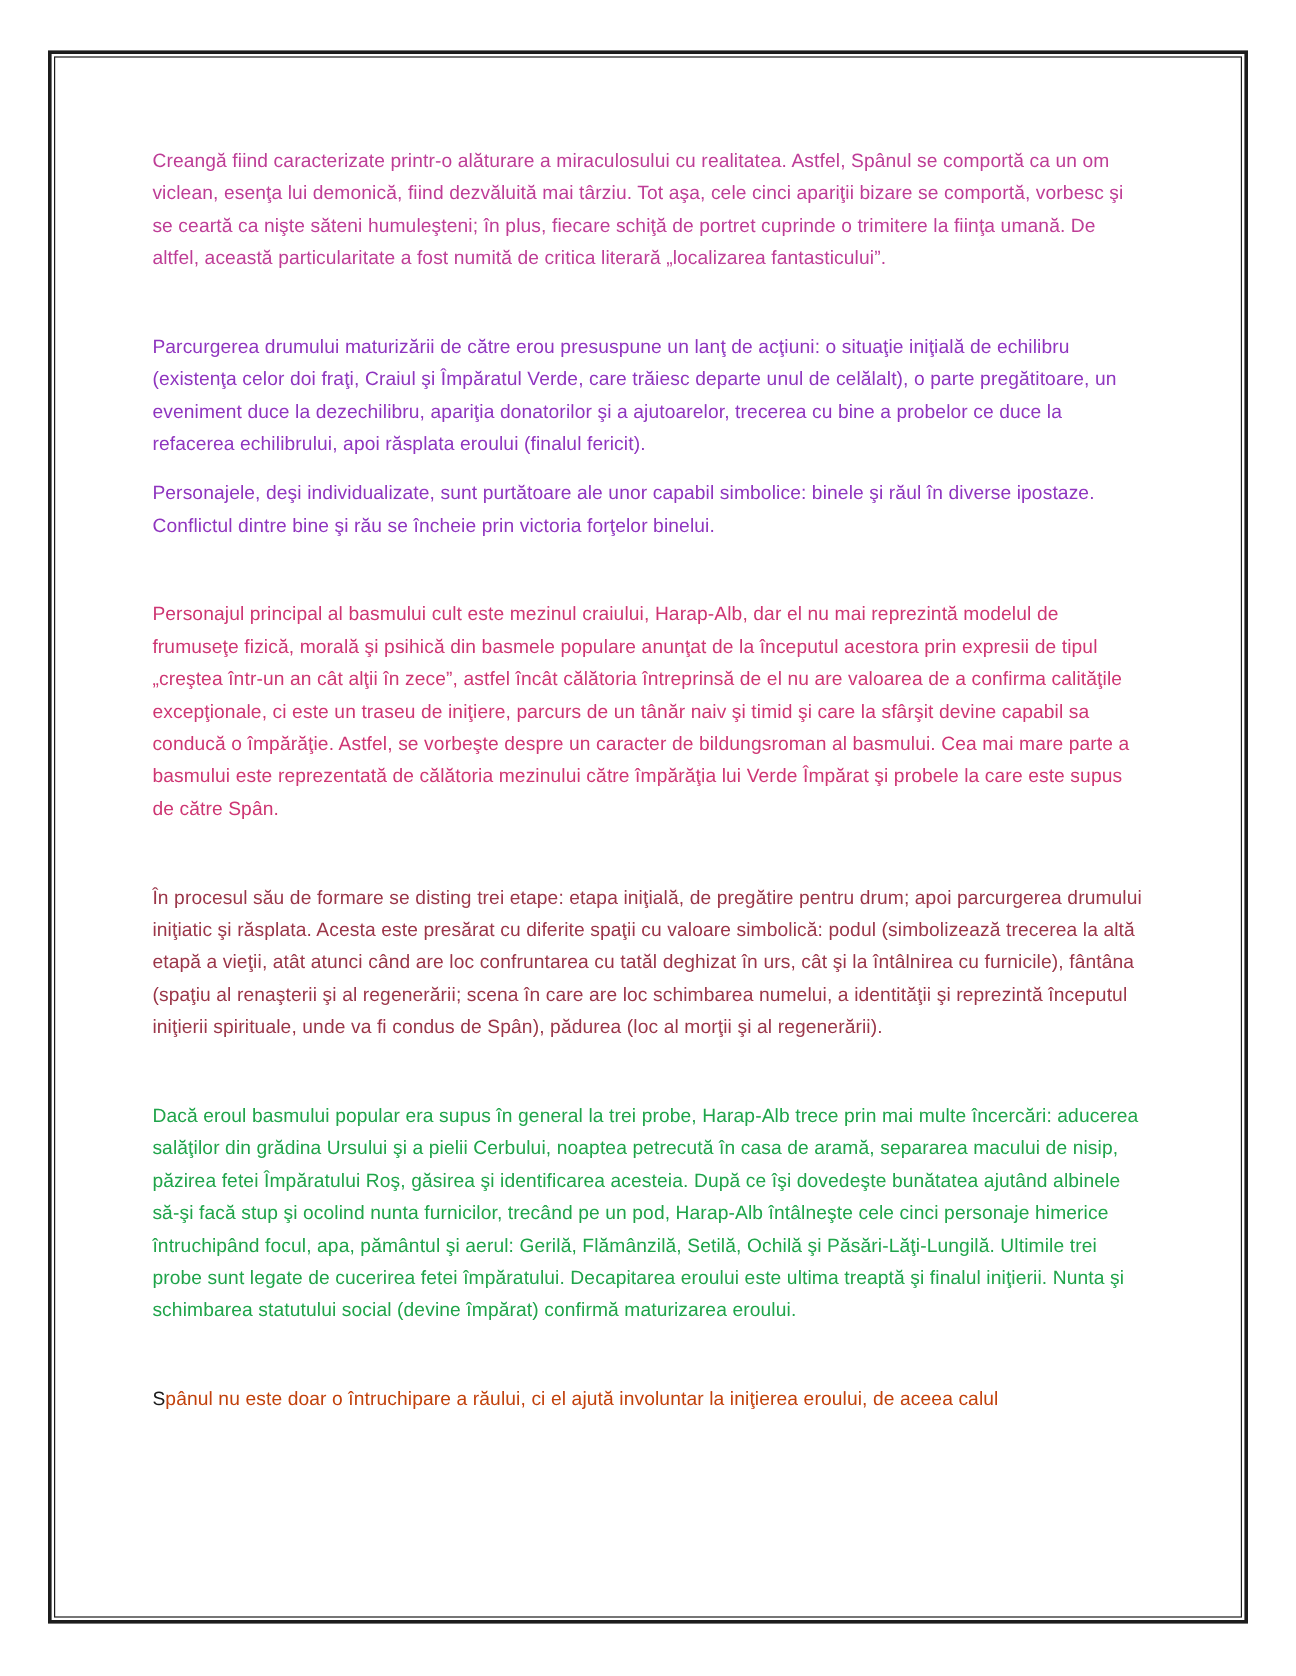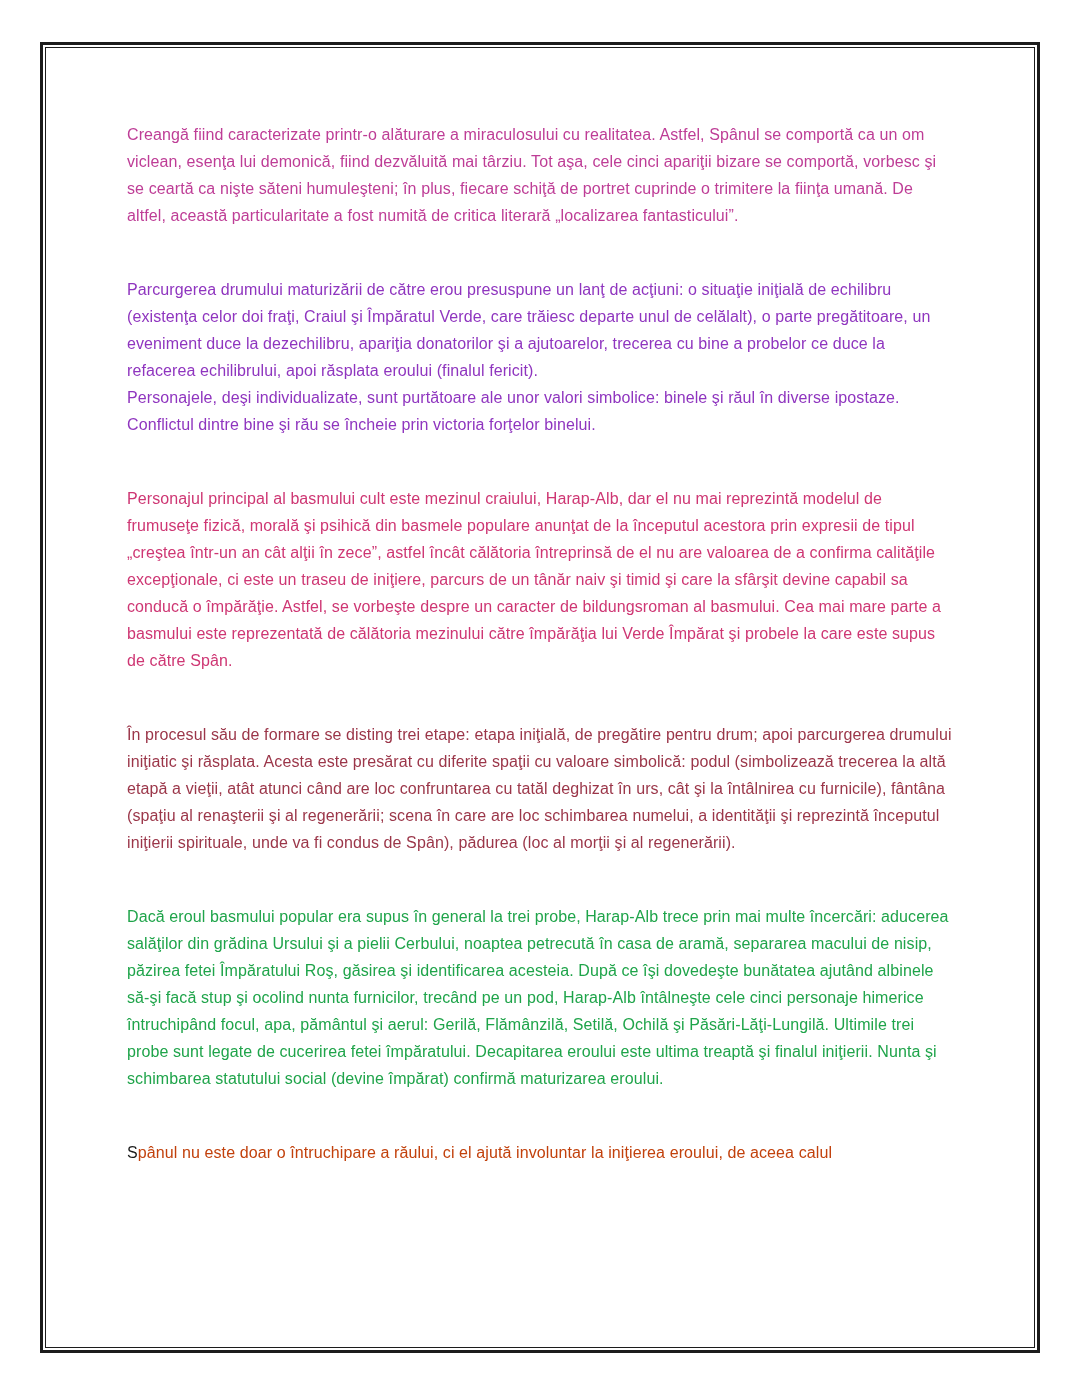--- a/index.html
+++ b/index.html
@@ -38,40 +38,40 @@
     width: 828px;
   }
   .content p {
     margin: 0 0 47px 0;
     font-size: 16px;
     line-height: 27px;
     letter-spacing: 0.1px;
     text-align: left;
   }
   .content p.no-gap {
-    margin-bottom: 0;
+    margin-bottom: 14px;
   }
   .content p.last {
     margin-bottom: 0;
   }
 </style>
 </head>
 <body>
 
 <div class="page">
   <div class="frame">
     <div class="frame-inner"></div>
   </div>
 
   <div class="content">
     <p style="color: rgb(190, 61, 150);">Creangă fiind caracterizate printr-o alăturare a miraculosului cu realitatea. Astfel, Spânul se comportă ca un om viclean, esenţa lui demonică, fiind dezvăluită mai târziu. Tot aşa, cele cinci apariţii bizare se comportă, vorbesc şi se ceartă ca nişte săteni humuleşteni; în plus, fiecare schiţă de portret cuprinde o trimitere la fiinţa umană. De altfel, această particularitate a fost numită de critica literară „localizarea fantasticului”.</p>
 
     <p class="no-gap" style="color: rgb(143, 53, 191);">Parcurgerea drumului maturizării de către erou presuspune un lanţ de acţiuni: o situaţie iniţială de echilibru (existenţa celor doi fraţi, Craiul şi Împăratul Verde, care trăiesc departe unul de celălalt), o parte pregătitoare, un eveniment duce la dezechilibru, apariţia donatorilor şi a ajutoarelor, trecerea cu bine a probelor ce duce la refacerea echilibrului, apoi răsplata eroului (finalul fericit).</p>
 
-    <p style="color: rgb(143, 53, 191);">Personajele, deşi individualizate, sunt purtătoare ale unor valori simbolice: binele şi răul în diverse ipostaze. Conflictul dintre bine şi rău se încheie prin victoria forţelor binelui.</p>
+    <p style="color: rgb(143, 53, 191);">Personajele, deşi individualizate, sunt purtătoare ale unor capabil simbolice: binele şi răul în diverse ipostaze. Conflictul dintre bine şi rău se încheie prin victoria forţelor binelui.</p>
 
     <p style="color: rgb(206, 54, 115);">Personajul principal al basmului cult este mezinul craiului, Harap-Alb, dar el nu mai reprezintă modelul de frumuseţe fizică, morală şi psihică din basmele populare anunţat de la începutul acestora prin expresii de tipul „creştea într-un an cât alţii în zece”, astfel încât călătoria întreprinsă de el nu are valoarea de a confirma calităţile excepţionale, ci este un traseu de iniţiere, parcurs de un tânăr naiv şi timid şi care la sfârşit devine capabil sa conducă o împărăţie. Astfel, se vorbeşte despre un caracter de bildungsroman al basmului. Cea mai mare parte a basmului este reprezentată de călătoria mezinului către împărăţia lui Verde Împărat şi probele la care este supus de către Spân.</p>
 
     <p style="color: rgb(155, 54, 73);">În procesul său de formare se disting trei etape: etapa iniţială, de pregătire pentru drum; apoi parcurgerea drumului iniţiatic şi răsplata. Acesta este presărat cu diferite spaţii cu valoare simbolică: podul (simbolizează trecerea la altă etapă a vieţii, atât atunci când are loc confruntarea cu tatăl deghizat în urs, cât şi la întâlnirea cu furnicile), fântâna (spaţiu al renaşterii şi al regenerării; scena în care are loc schimbarea numelui, a identităţii şi reprezintă începutul iniţierii spirituale, unde va fi condus de Spân), pădurea (loc al morţii şi al regenerării).</p>
 
     <p style="color: rgb(31, 164, 74);">Dacă eroul basmului popular era supus în general la trei probe, Harap-Alb trece prin mai multe încercări: aducerea salăţilor din grădina Ursului şi a pielii Cerbului, noaptea petrecută în casa de aramă, separarea macului de nisip, păzirea fetei Împăratului Roş, găsirea şi identificarea acesteia. După ce îşi dovedeşte bunătatea ajutând albinele să-şi facă stup şi ocolind nunta furnicilor, trecând pe un pod, Harap-Alb întâlneşte cele cinci personaje himerice întruchipând focul, apa, pământul şi aerul: Gerilă, Flămânzilă, Setilă, Ochilă şi Păsări-Lăţi-Lungilă. Ultimile trei probe sunt legate de cucerirea fetei împăratului. Decapitarea eroului este ultima treaptă şi finalul iniţierii. Nunta şi schimbarea statutului social (devine împărat) confirmă maturizarea eroului.</p>
 
     <p class="last">
       <span style="color: rgb(26, 26, 26);">S</span><span style="color: #c2410c;">pânul nu este doar o întruchipare a răului, ci el ajută involuntar la iniţierea eroului, de aceea calul</span>
     </p>

